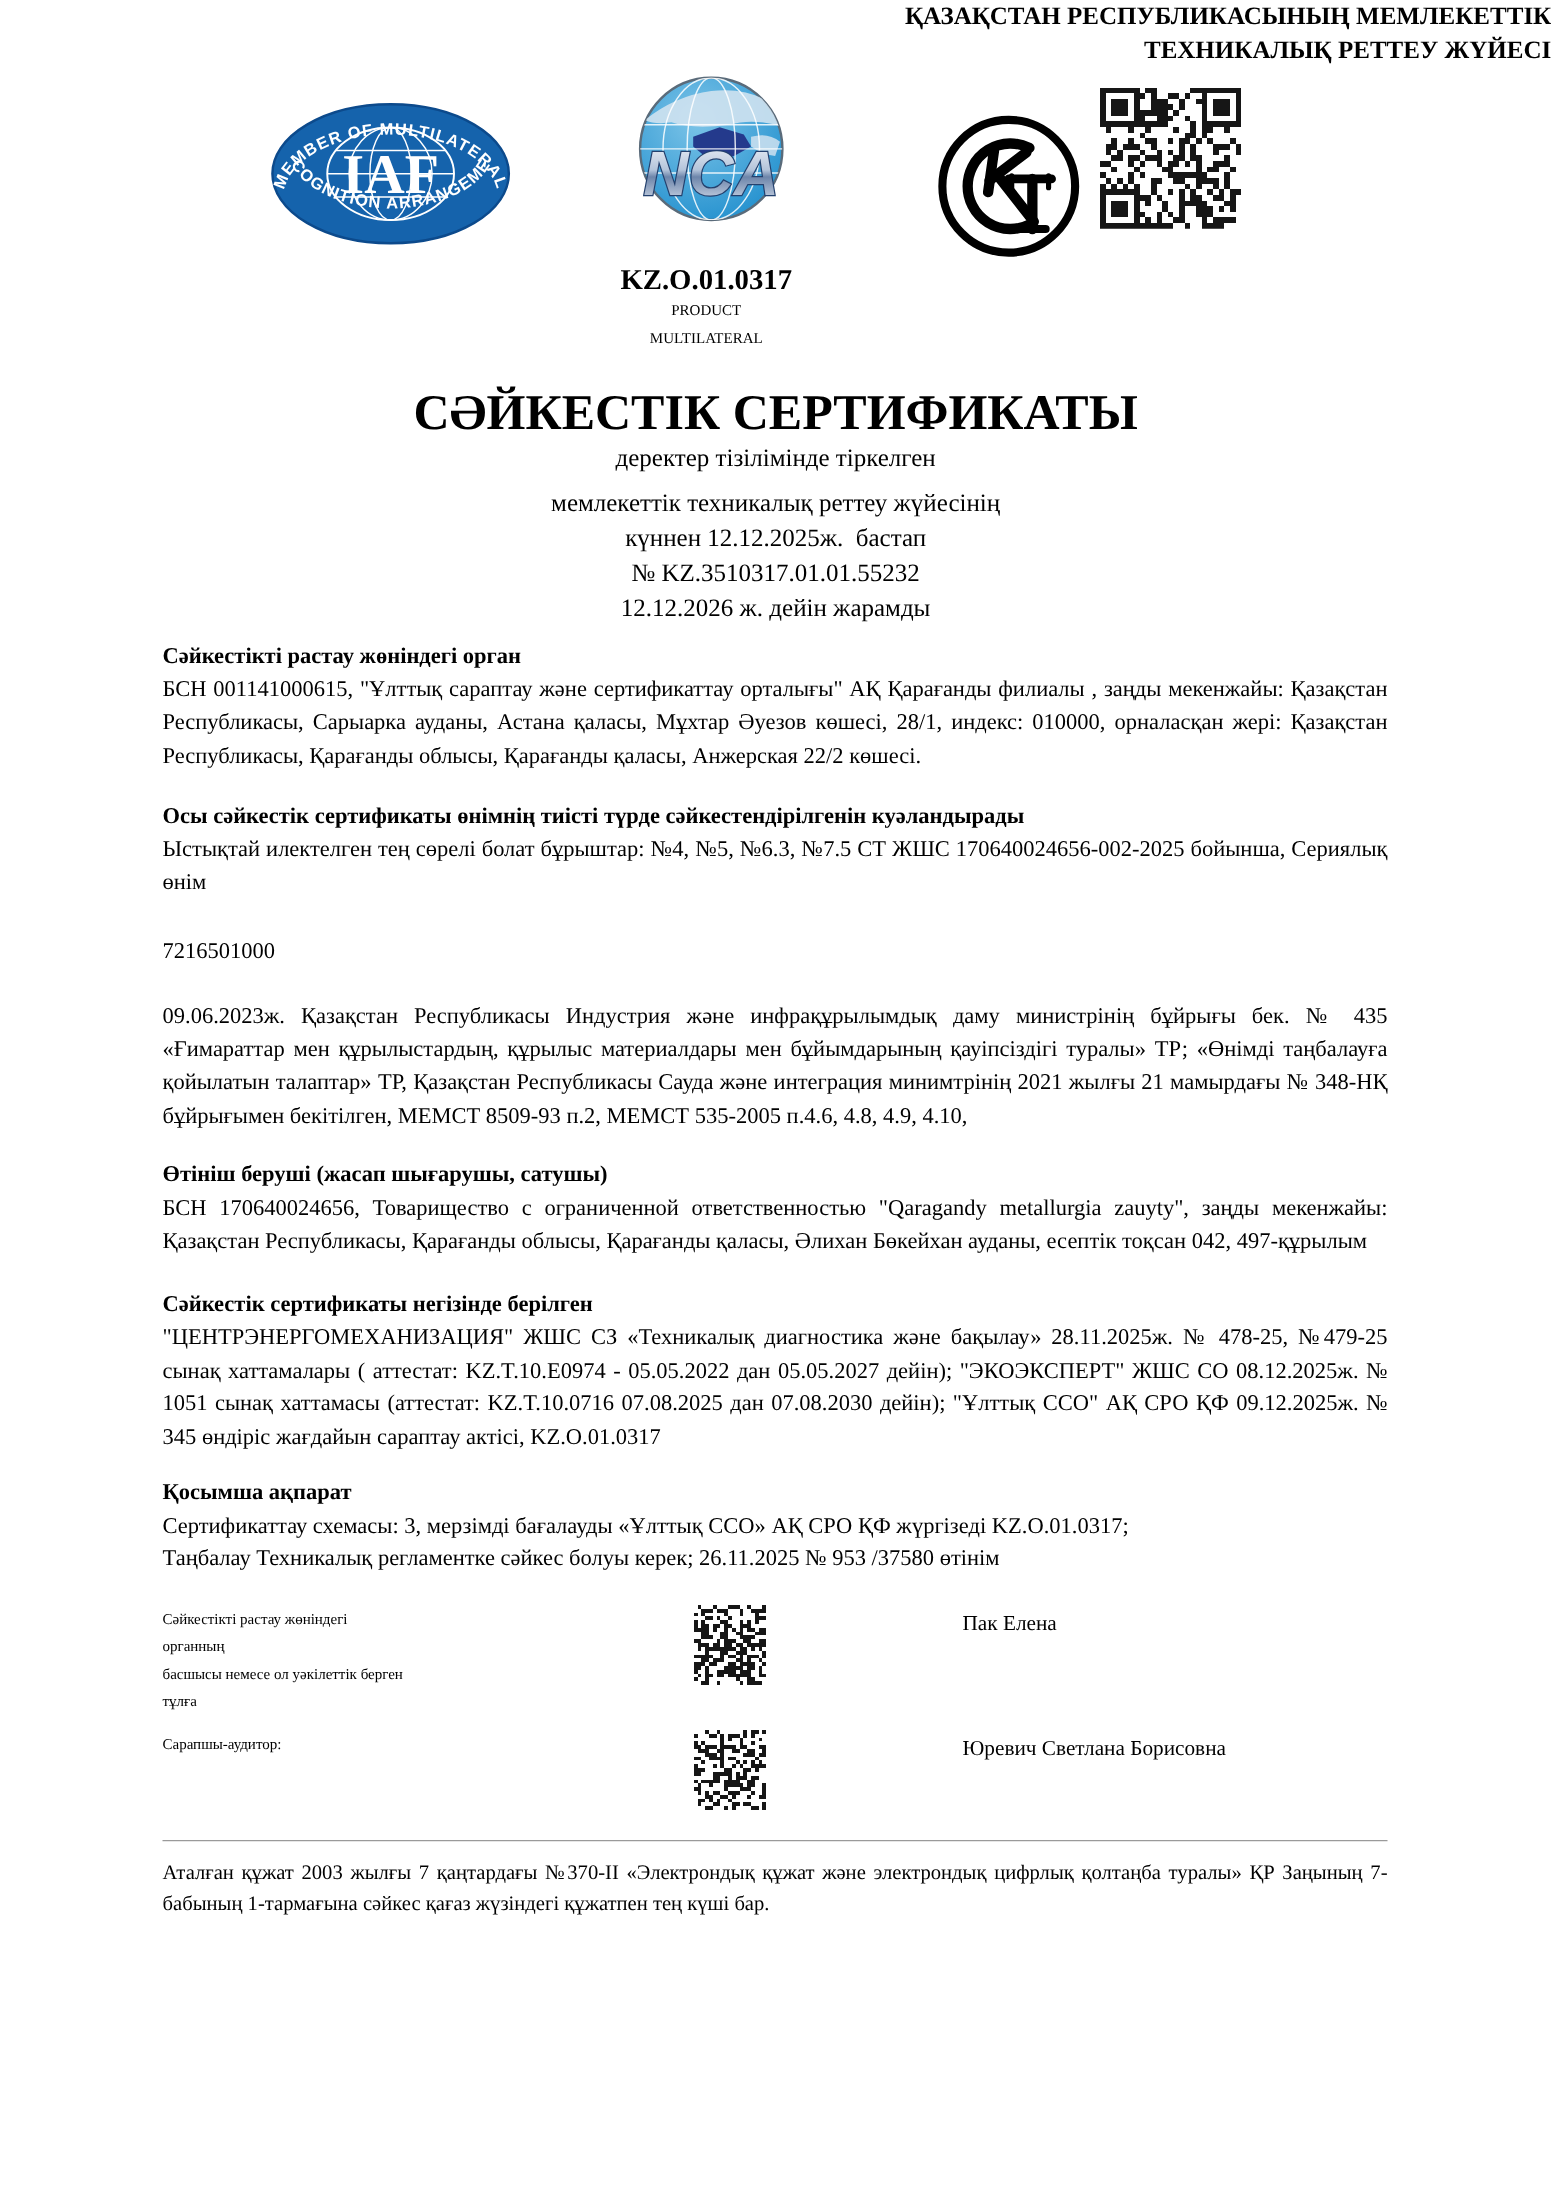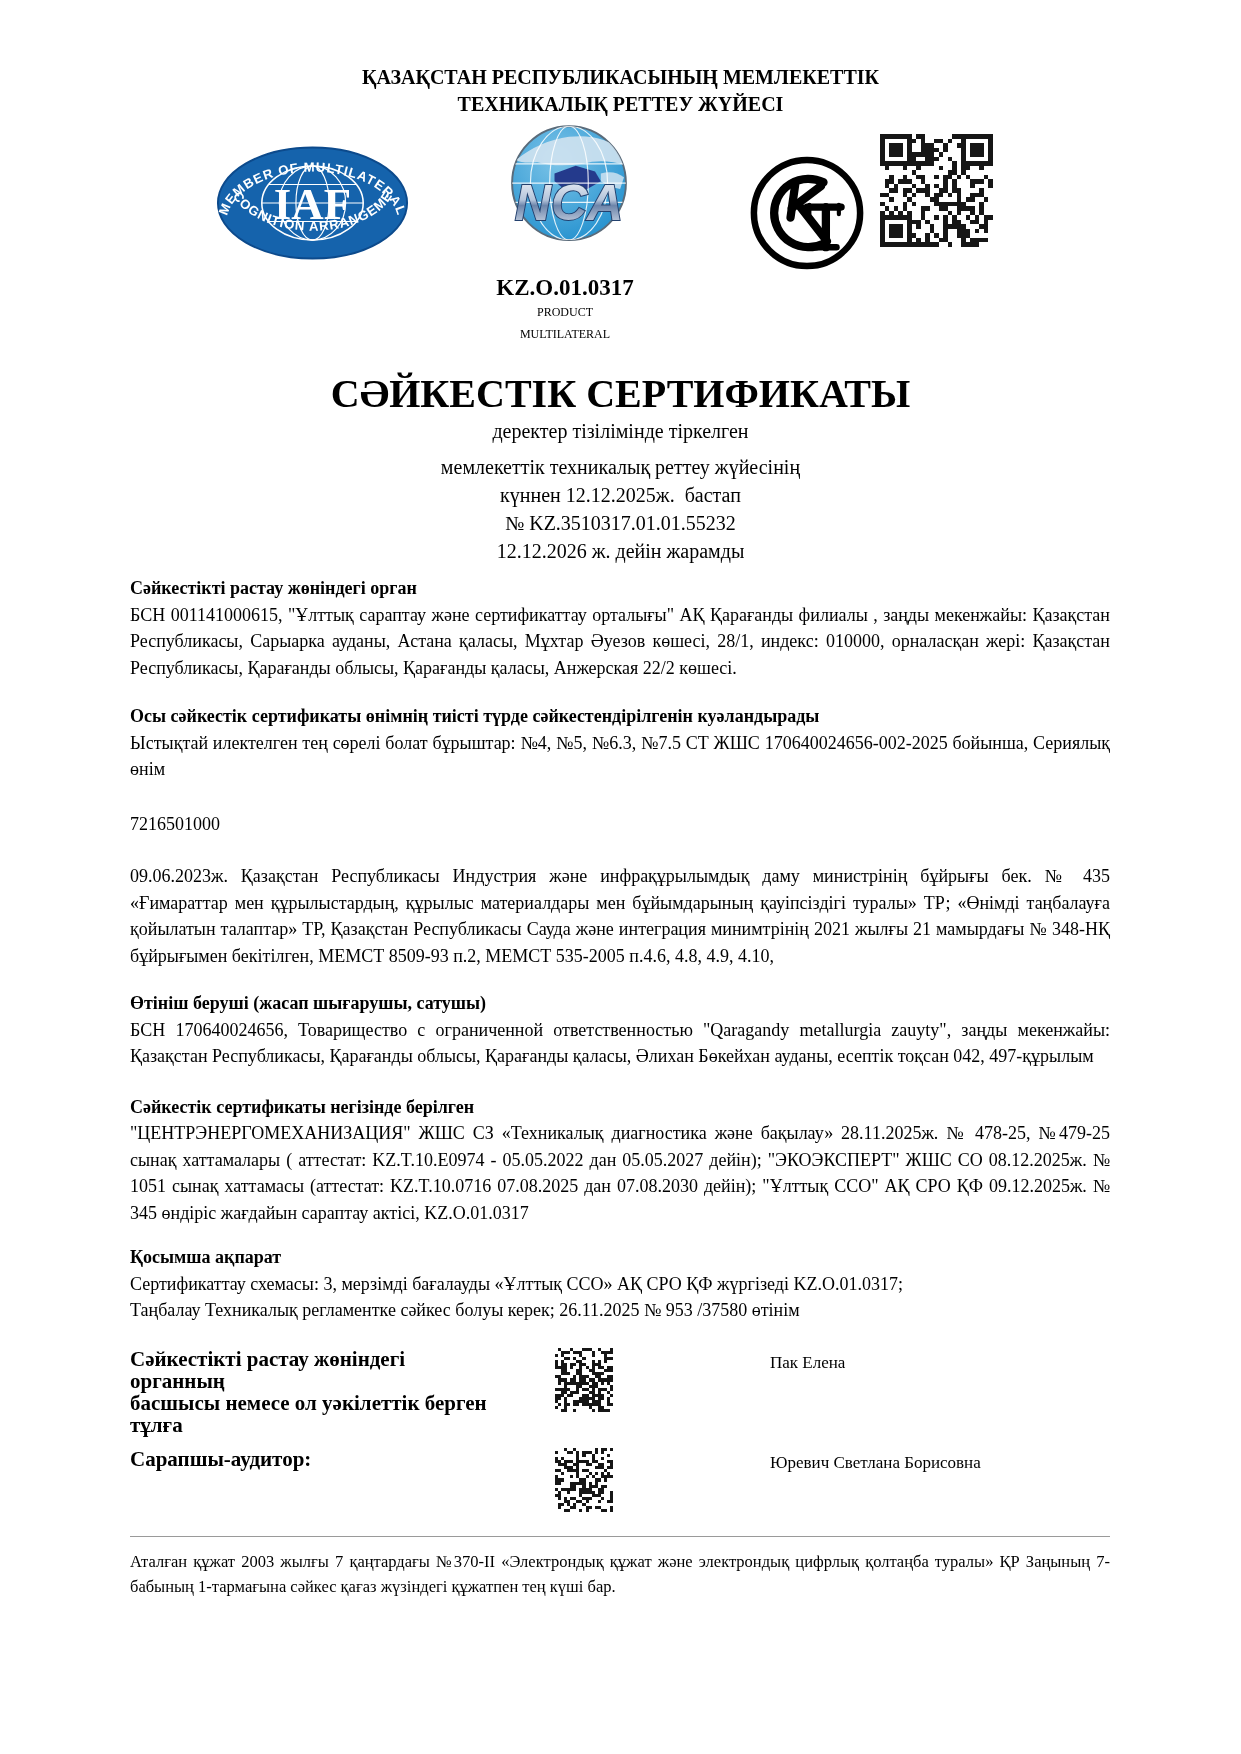--- a/index.html
+++ b/index.html
@@ -8,22 +8,21 @@
   .page {
     position:relative;
     width:1241px; height:1754px;
     margin:0 auto;
     background:#ffffff;
     color:#000;
     font-family:"Liberation Serif","DejaVu Serif",serif;
     overflow:hidden;
   }
   .doc-header {
-    padding-top:64px;
-    text-align:center;
+    text-align:right;
     font-weight:bold;
     font-size:20px;
     line-height:27px;
     white-space:pre-line;
   }
   
   .logo-band { position:relative; height:152px; margin-top:4px; }
   .iaf-logo   { position:absolute; left:215px; top:22px;  width:195px; height:118px; }
   .nca-logo   { position:absolute; left:487px; top:0px;   width:164px; height:128px; }
   .kz-mark    { position:absolute; left:748px; top:32px;  width:118px; height:118px; }
@@ -46,21 +45,21 @@
     text-align:justify;
   }
   .section .body.preline { white-space:pre-line; text-align:left; }
   .mt1{margin-top:10px;} .mt2{margin-top:22px;} .mt3{margin-top:28px;}
   .mt4{margin-top:36px;} .mt5{margin-top:26px;} .mt6{margin-top:21px;}
   .mt7{margin-top:24px;} .mt8{margin-top:18px;}
   
   .sig-area { margin-top:24px; padding:0 131px 0 130px; }
   .sig-row { display:grid; grid-template-columns:425px 215px auto; align-items:start; }
   .sig-row + .sig-row { margin-top:12px; }
-  .sig-label { font-size:21px; font-weight:bold; line-height:22px; white-space:pre-line; }
+  .sig-label { font-size:12px; font-weight:normal; line-height:22px; white-space:pre-line; }
   .sig-name { font-size:17px; line-height:22px; padding-top:4px; }
   .qr-small { width:58px; height:64px; }
   .qr-main svg, .qr-small svg { width:100%; height:100%; display:block; }
   
   .doc-footer {
     margin:24px 131px 0 130px;
     border-top:1px solid #9a9a9a;
     padding-top:12px;
     font-size:16.5px; line-height:25px;
     text-align:justify;

